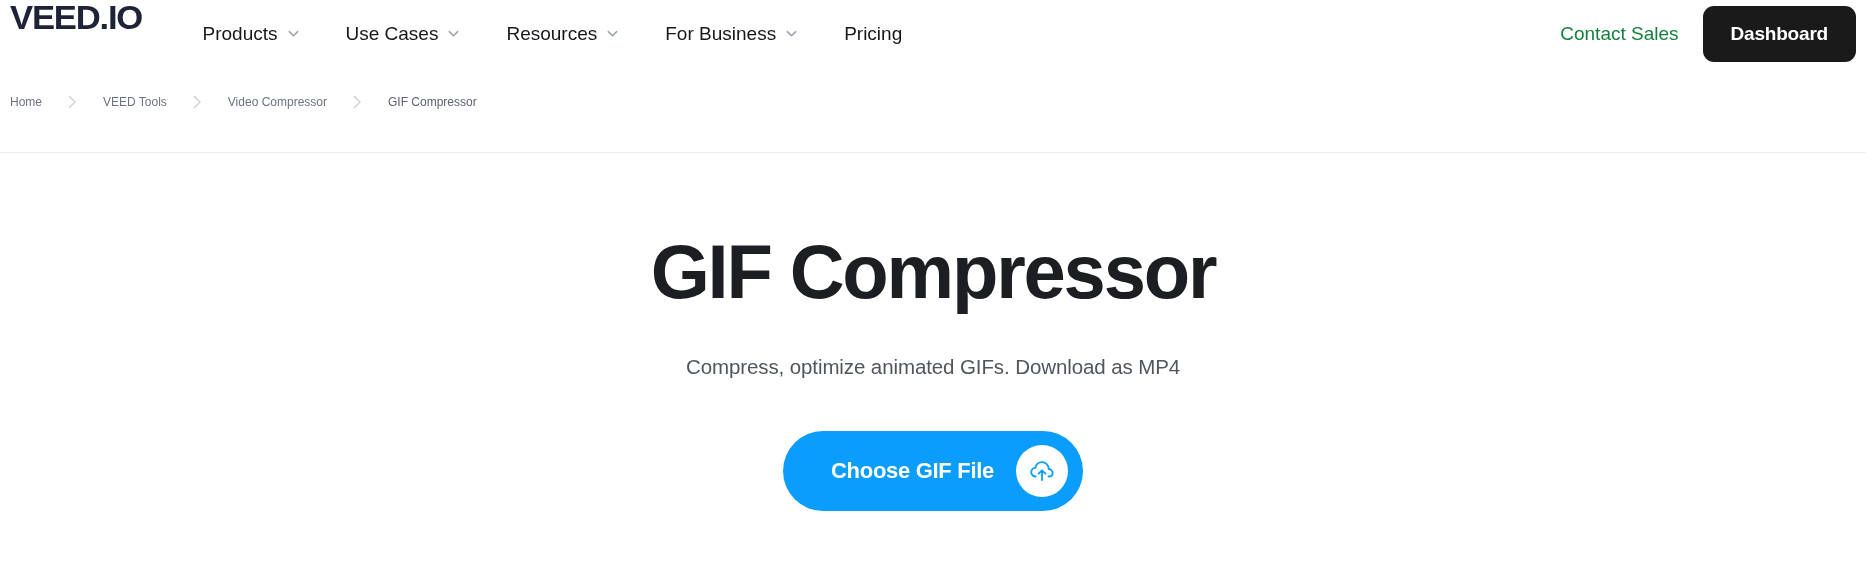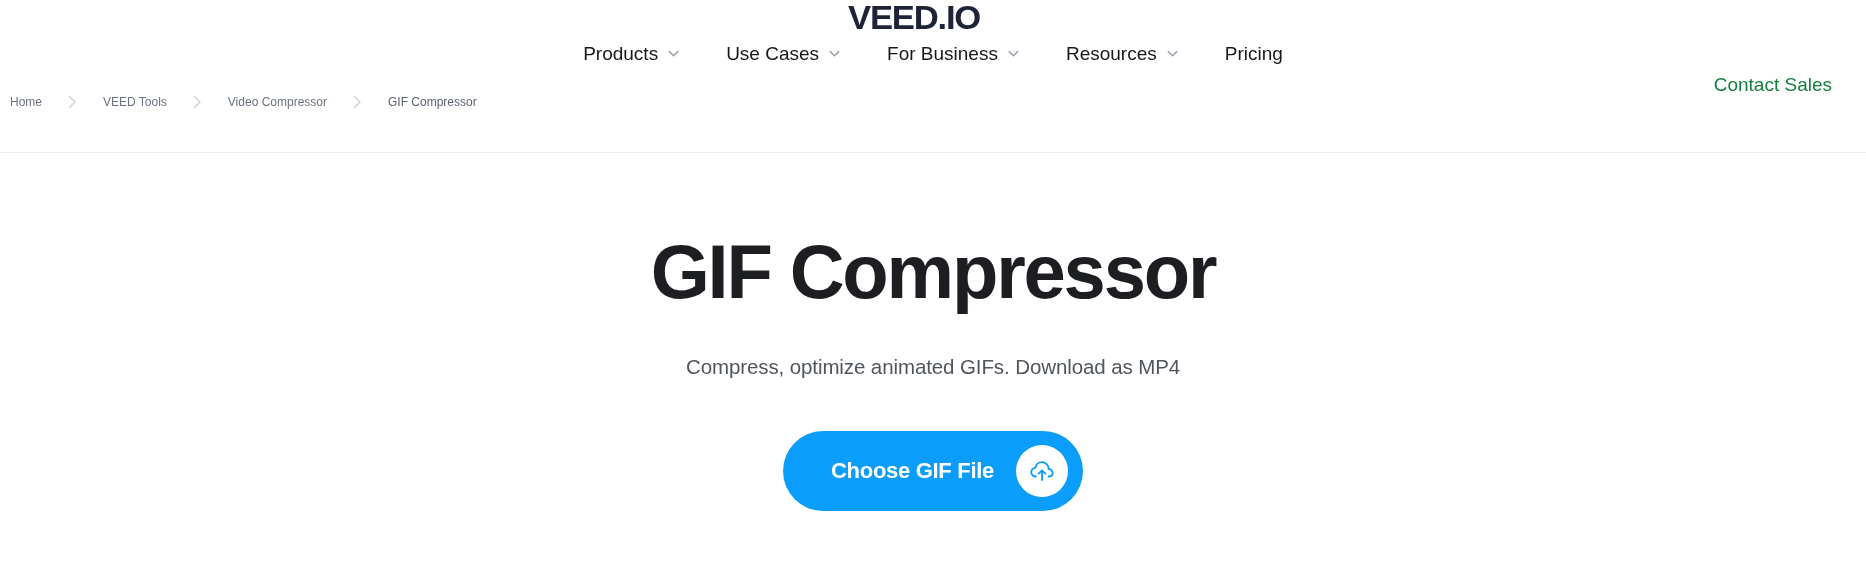--- a/index.html
+++ b/index.html
@@ -25,23 +25,21 @@
   }
 
   
   .header {
     position: absolute;
     top: 0;
     left: 0;
     width: 1866px;
     height: 68px;
     display: flex;
-    align-items: center;
     padding: 0 10px 0 10px;
-    flex-direction: column;
   }
 
   .logo {
     font-size: 34px;
     font-weight: 800;
     letter-spacing: -1.2px;
     color: #1f2338;
     line-height: 1;
     white-space: nowrap;
     margin-right: 40px;
@@ -236,45 +234,46 @@
       <div class="nav-item">
         <span>Use Cases</span>
         <span class="chev">
           <svg width="13" height="13" viewBox="0 0 14 14" fill="none">
               <path d="M2.5 5L7 9.5L11.5 5" stroke="#9aa1ad" stroke-width="1.6" stroke-linecap="round" stroke-linejoin="round"></path>
             </svg>
         </span>
       </div>
 
       <div class="nav-item">
+        <span>Resources</span>
+        <span class="chev">
+          <svg width="13" height="13" viewBox="0 0 14 14" fill="none">
+              <path d="M2.5 5L7 9.5L11.5 5" stroke="#9aa1ad" stroke-width="1.6" stroke-linecap="round" stroke-linejoin="round"></path>
+            </svg>
+        </span>
+      </div>
+
+      <div class="nav-item">
         <span>For Business</span>
         <span class="chev">
           <svg width="13" height="13" viewBox="0 0 14 14" fill="none">
               <path d="M2.5 5L7 9.5L11.5 5" stroke="#9aa1ad" stroke-width="1.6" stroke-linecap="round" stroke-linejoin="round"></path>
             </svg>
         </span>
       </div>
 
       <div class="nav-item">
-        <span>Resources</span>
-        <span class="chev">
-          <svg width="13" height="13" viewBox="0 0 14 14" fill="none">
-              <path d="M2.5 5L7 9.5L11.5 5" stroke="#9aa1ad" stroke-width="1.6" stroke-linecap="round" stroke-linejoin="round"></path>
-            </svg>
-        </span>
-      </div>
-
-      <div class="nav-item">
         <span>Pricing</span>
       </div>
 
     </div>
 
     <div class="header-right">
       <div class="contact-sales">Contact Sales</div>
+      <button class="dashboard-btn">Dashboard</button>
     </div>
 
   </div>
 
   <div class="breadcrumb">
 
     <span class="crumb">Home</span>
     <span class="crumb-sep">
       <svg width="9" height="14" viewBox="0 0 9 14" fill="none">
           <path d="M1.5 1.5L7 7L1.5 12.5" stroke="#cfd3da" stroke-width="1.5" stroke-linecap="round" stroke-linejoin="round"></path>

